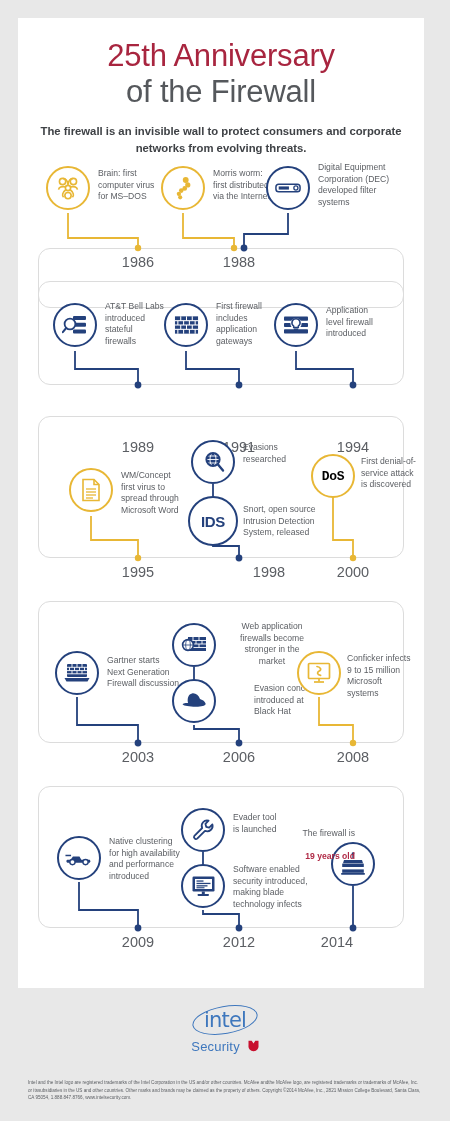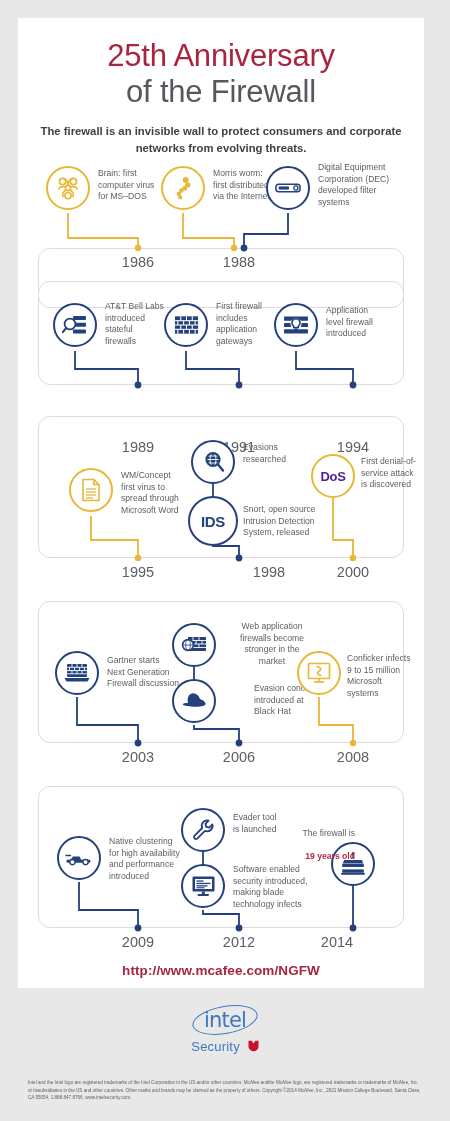--- a/index.html
+++ b/index.html
@@ -97,21 +97,21 @@
     justify-content: center;
   }
   .circle.blue { border: 2.6px solid #24417c; }
   .circle.gold { border: 2.6px solid #e8b735; }
   .circle-text {
     font-size: 13px;
     font-weight: bold;
     letter-spacing: -0.3px;
   }
   .circle-text.blue { color: #24417c; }
-  .circle-text.gold { color: #4c1d95; }
+  .circle-text.gold { color: #000000; font-family: Liberation Mono, monospace; }
   .ev-text {
     position: absolute;
     font-size: 8.6px;
     color: #5b5e63;
     line-height: 1.35;
     white-space: pre-line;
   }
   .ev-text .hl { color: #b02a46; font-weight: bold; }
 
   
@@ -599,21 +599,20 @@
         </div>
       </div>
 
       <div class="year-row" style="top:148px;">
         <span class="year" style="left:100px;">2009</span>
         <span class="year" style="left:201px;">2012</span>
         <span class="year" style="left:299px;text-align:right;">2014</span>
       </div>
     </div>
 
-    <a class="url" href="#" style="top:945px; text-decoration:none;">http://www.mcafee.com/NGFW</a>
 
   </div>
 
   <div id="logo">
     <div class="intel-word">
       <span class="intel-swoosh"></span>
       <span>intel</span>
     </div>
     <div class="sec-line">
       <span>Security</span>

